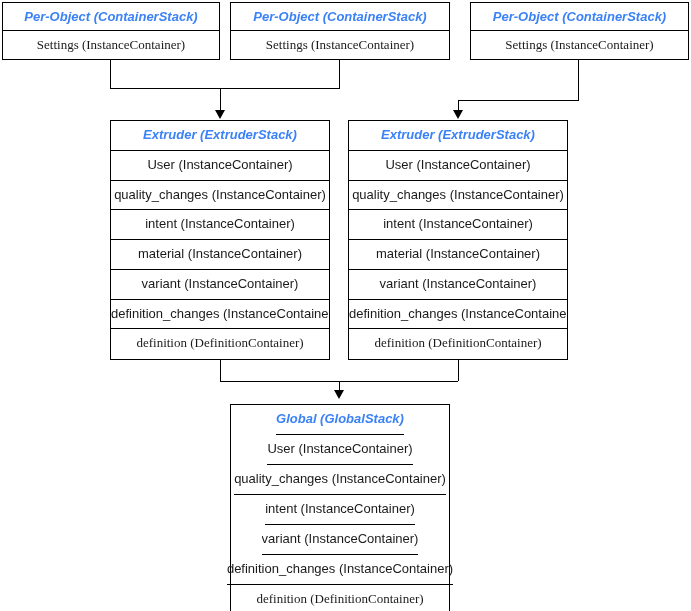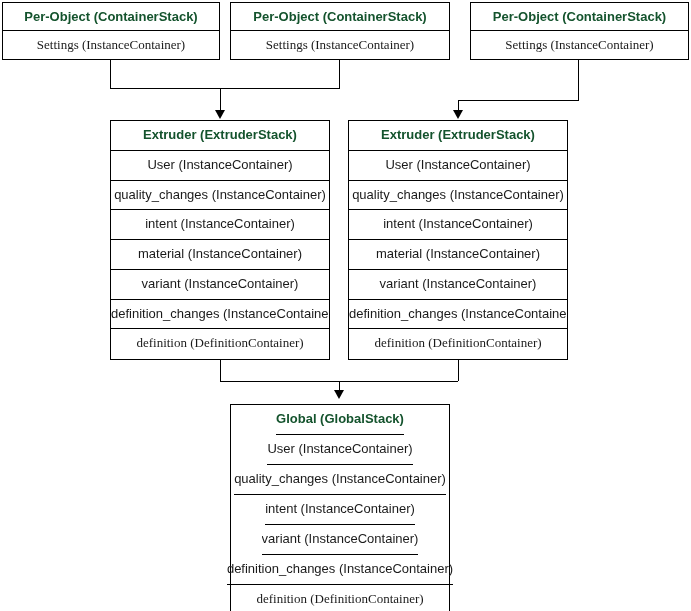--- a/index.html
+++ b/index.html
@@ -38,21 +38,22 @@
     white-space: nowrap;
     overflow: hidden;
     border-bottom: 1.6px solid #000000;
   }
   .node .row:last-child {
     border-bottom: none;
     font-family: Liberation Serif, serif;
   }
   .node .row.title {
     font-weight: bold;
-    color: #14532d;
+    color: #3b82f6;
+    font-style: italic;
   }
   
   .hline {
     position: absolute;
     height: 0;
     border-top: 1.6px solid #000000;
   }
   .vline {
     position: absolute;
     width: 0;

